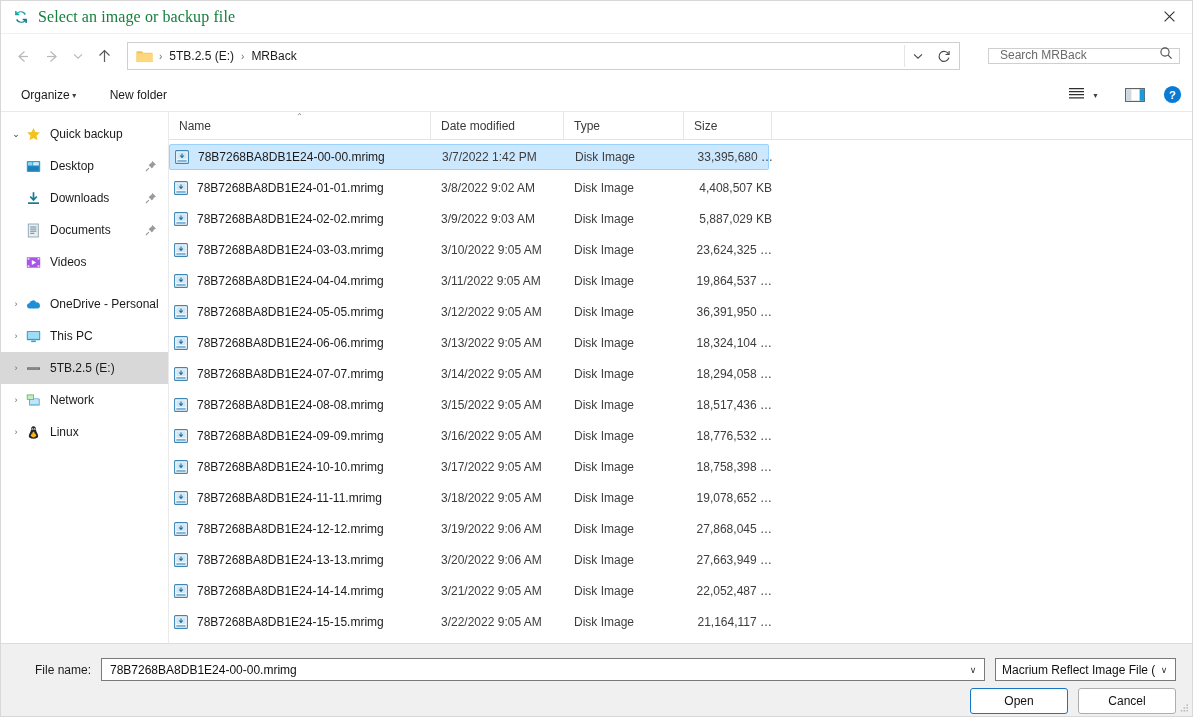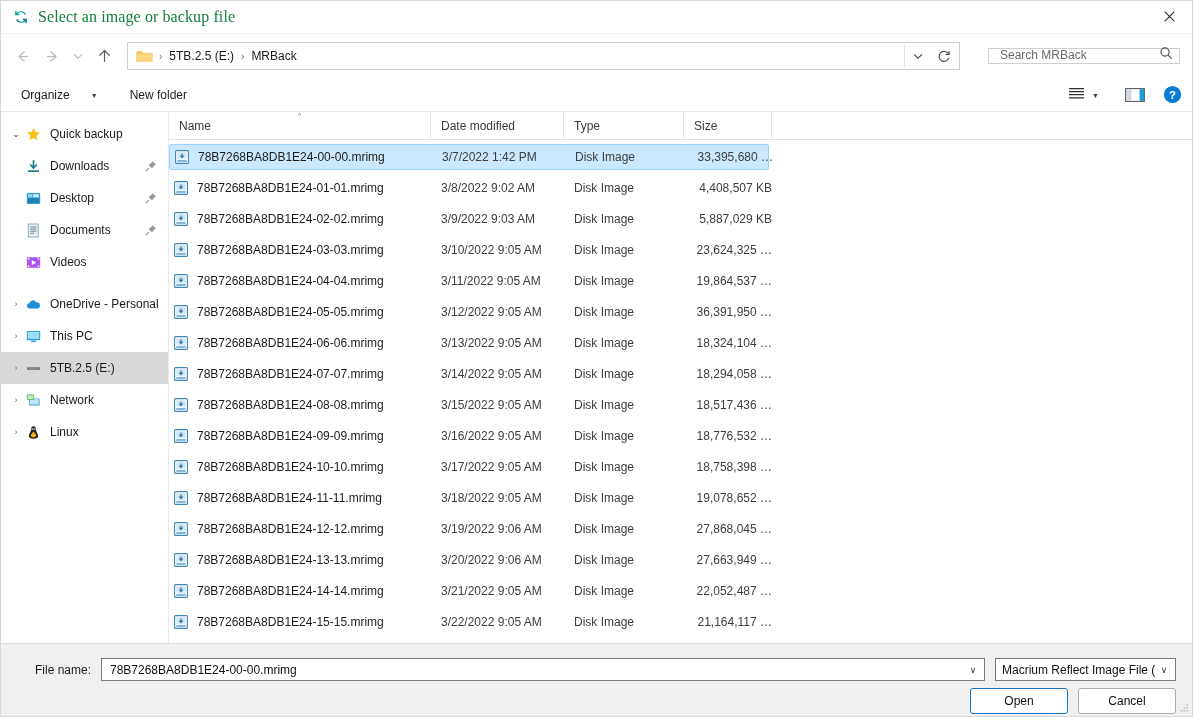--- a/index.html
+++ b/index.html
@@ -174,21 +174,21 @@
     padding: 0 10px 0 12px;
     background: #ffffff;
     border-bottom: 1px solid #e9e9e9;
   }
   .cmdbtn {
     font-size: 12px;
     color: #1b1b1b;
     padding: 4px 8px;
     display: flex;
     align-items: center;
-    gap: 21px;
+    gap: 1px;
     border-radius: 3px;
   }
   .cmd-caret {
     font-size: 7px;
     color: #404040;
     position: relative;
     top: 1px;
   }
   .cmd-spacer { flex: 1 1 auto; }
   .viewbtn {
@@ -613,43 +613,43 @@
           <svg width="15" height="15" viewBox="0 0 15 15">
             <path d="M7.5 0.9 L9.4 5.1 L13.9 5.6 L10.5 8.7 L11.5 13.2 L7.5 10.9 L3.5 13.2 L4.5 8.7 L1.1 5.6 L5.6 5.1 Z" fill="#f5c21b"></path>
           </svg>
         </span>
         <span class="nav-label">Quick backup</span>
       </div>
 
       <div class="navitem nav-indent">
         <span class="nav-ico">
           <svg width="15" height="15" viewBox="0 0 15 15">
-            <path d="M7.5 1.2 V8.3 M4.2 5.5 L7.5 9 L10.8 5.5" stroke="#157a91" stroke-width="1.7" fill="none"></path>
-            <rect x="2" y="11.3" width="11" height="1.7" fill="#157a91"></rect>
-          </svg>
-        </span>
-        <span class="nav-label">Downloads</span>
+            <rect x="0.8" y="2" width="13.4" height="11" rx="1" fill="#2b9fd8"></rect>
+            <rect x="2" y="3.2" width="4.3" height="3.2" fill="#8fd6f2"></rect>
+            <rect x="7.2" y="3.2" width="5.6" height="3.2" fill="#d4edfa"></rect>
+            <rect x="2" y="7.3" width="10.8" height="4.5" fill="#1f7fb5"></rect>
+          </svg>
+        </span>
+        <span class="nav-label">Desktop</span>
         <span class="pin">
           <svg width="12" height="12" viewBox="0 0 12 12">
             <path d="M7.3 0.9 L11.1 4.7 L9.4 5.3 L7.0 8.4 L3.6 5.0 L6.7 2.6 Z" fill="#9a9a9a"></path>
             <path d="M3.8 8.2 L0.9 11.1" stroke="#9a9a9a" stroke-width="1.2"></path>
           </svg>
         </span>
       </div>
 
       <div class="navitem nav-indent">
         <span class="nav-ico">
           <svg width="15" height="15" viewBox="0 0 15 15">
-            <rect x="0.8" y="2" width="13.4" height="11" rx="1" fill="#2b9fd8"></rect>
-            <rect x="2" y="3.2" width="4.3" height="3.2" fill="#8fd6f2"></rect>
-            <rect x="7.2" y="3.2" width="5.6" height="3.2" fill="#d4edfa"></rect>
-            <rect x="2" y="7.3" width="10.8" height="4.5" fill="#1f7fb5"></rect>
-          </svg>
-        </span>
-        <span class="nav-label">Desktop</span>
+            <path d="M7.5 1.2 V8.3 M4.2 5.5 L7.5 9 L10.8 5.5" stroke="#157a91" stroke-width="1.7" fill="none"></path>
+            <rect x="2" y="11.3" width="11" height="1.7" fill="#157a91"></rect>
+          </svg>
+        </span>
+        <span class="nav-label">Downloads</span>
         <span class="pin">
           <svg width="12" height="12" viewBox="0 0 12 12">
             <path d="M7.3 0.9 L11.1 4.7 L9.4 5.3 L7.0 8.4 L3.6 5.0 L6.7 2.6 Z" fill="#9a9a9a"></path>
             <path d="M3.8 8.2 L0.9 11.1" stroke="#9a9a9a" stroke-width="1.2"></path>
           </svg>
         </span>
       </div>
 
       <div class="navitem nav-indent">
         <span class="nav-ico">

